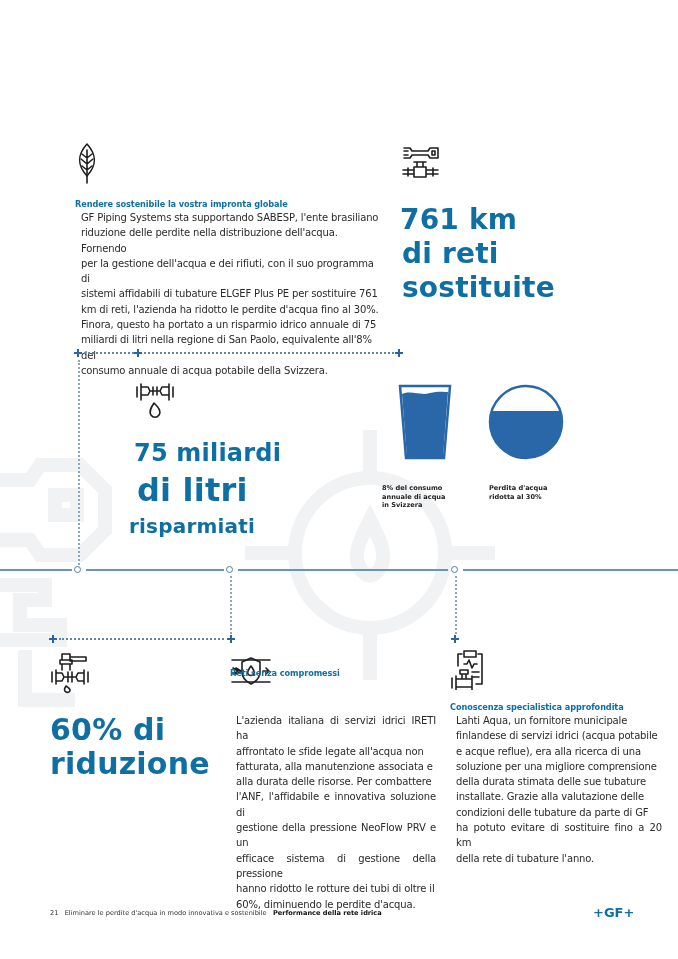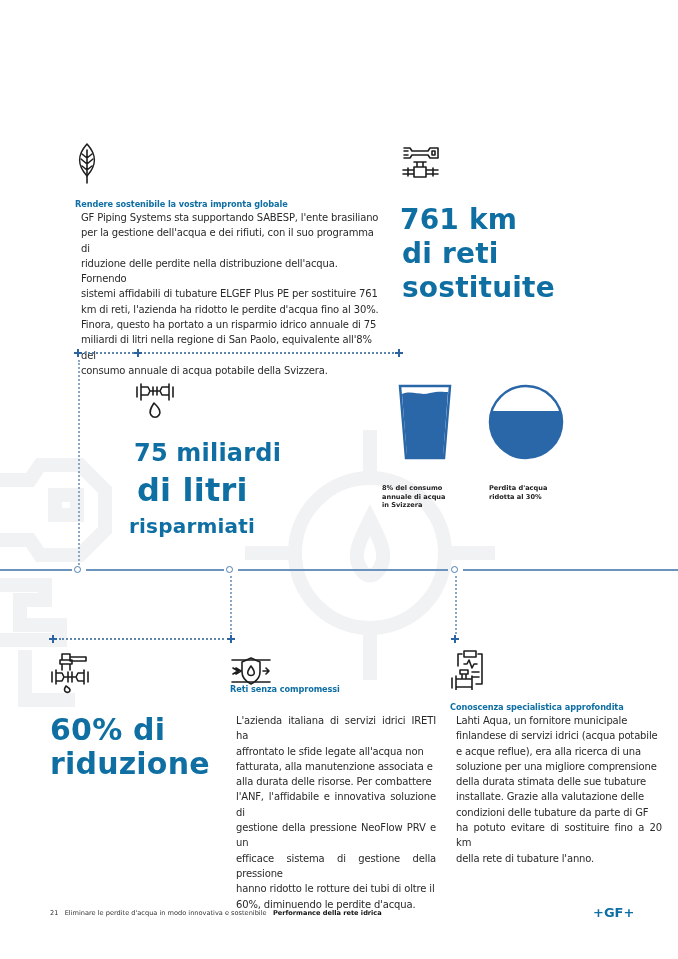--- a/index.html
+++ b/index.html
@@ -37,22 +37,22 @@
   </g>
 </svg>
 
 <svg class="abs" style="left:74px;top:142px" width="26" height="42" viewBox="0 0 26 42">
   <path class="ico" d="M13 2 C4 12 2 22 13 34 C24 22 22 12 13 2 Z"></path>
   <path class="ico" d="M13 8 L13 41 M13 16 L8 12 M13 16 L18 12 M13 22 L7 17 M13 22 L19 17 M13 28 L8 24 M13 28 L18 24"></path>
 </svg>
 <div class="abs h-small" style="left:75px;top:199px">Rendere sostenibile la vostra impronta globale</div>
 <div class="abs body-text" style="left:75px;top:210px;width:300px">
   <div>GF Piping Systems sta supportando SABESP, l'ente brasiliano</div>
+  <div>riduzione delle perdite nella distribuzione dell'acqua. Fornendo</div>
   <div>per la gestione dell'acqua e dei rifiuti, con il suo programma di</div>
-  <div>riduzione delle perdite nella distribuzione dell'acqua. Fornendo</div>
   <div>sistemi affidabili di tubature ELGEF Plus PE per sostituire 761</div>
   <div>km di reti, l'azienda ha ridotto le perdite d'acqua fino al 30%.</div>
   <div>Finora, questo ha portato a un risparmio idrico annuale di 75</div>
   <div>miliardi di litri nella regione di San Paolo, equivalente all'8% del</div>
   <div>consumo annuale di acqua potabile della Svizzera.</div>
 </div>
 
 <svg class="abs" style="left:400px;top:143px" width="42" height="38" viewBox="0 0 42 38">
   <path class="ico" d="M4 5 L10 5 L12 8 L28 8 L30 5 L38 5 L38 15 L30 15 L28 12 L12 12 L10 15 L4 15 M4 8 L8 8 M4 12 L8 12"></path>
   <rect class="ico" x="32" y="8" width="3" height="4"></rect>
@@ -121,21 +121,21 @@
 </svg>
 <div class="abs big" style="left:50px;top:703px;font-size:30px;line-height:34px">60% di</div>
 <div class="abs big" style="left:50px;top:737px;font-size:30px;line-height:34px">riduzione</div>
 
 <svg class="abs" style="left:230px;top:656px" width="42" height="30" viewBox="0 0 42 30">
   <path class="ico" d="M2 4 L40 4 M2 26 L40 26"></path>
   <path class="ico" d="M21 2 L30 6 L30 16 C30 22 25 26 21 28 C17 26 12 22 12 16 L12 6 Z"></path>
   <path class="ico" d="M21 10 C18 14 17 16 18 18 C19 20 23 20 24 18 C25 16 24 14 21 10 Z"></path>
   <path class="ico" d="M3 12 L8 15 L3 18 M6 12 L11 15 L6 18 M33 15 L39 15 M36 12 L39 15 L36 18"></path>
 </svg>
-<div class="abs h-small" style="left:230px;top:684px">Reti senza compromessi</div>
+<div class="abs h-small" style="left:230px;top:668px">Reti senza compromessi</div>
 <div class="abs body-text" style="left:230px;top:713px;width:200px;text-align:justify">
   <div>L'azienda italiana di servizi idrici IRETI ha</div>
   <div>affrontato le sfide legate all'acqua non</div>
   <div>fatturata, alla manutenzione associata e</div>
   <div>alla durata delle risorse. Per combattere</div>
   <div>l'ANF, l'affidabile e innovativa soluzione di</div>
   <div>gestione della pressione NeoFlow PRV e un</div>
   <div>efficace sistema di gestione della pressione</div>
   <div>hanno ridotto le rotture dei tubi di oltre il</div>
   <div>60%, diminuendo le perdite d'acqua.</div>

